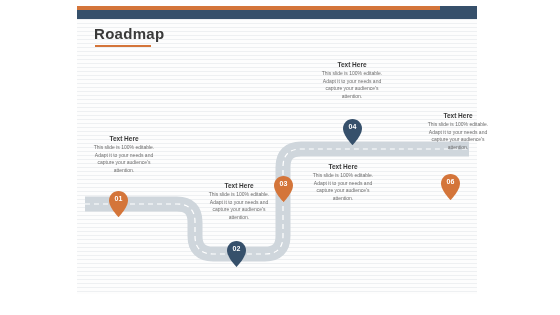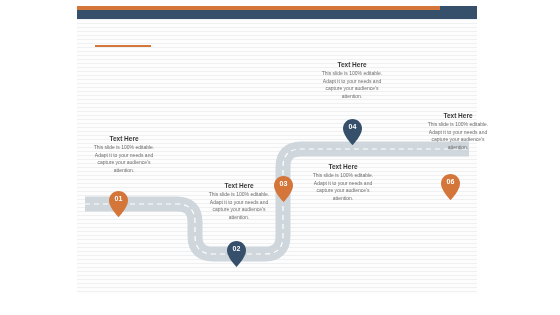--- a/index.html
+++ b/index.html
@@ -131,20 +131,21 @@
 <body>
 
 <div class="slide">
 
   <div class="top-orange"></div>
   <div class="top-navy-left"></div>
   <div class="top-navy-block"></div>
 
   <div class="canvas">
 
+    <div class="title">Roadmap</div>
     <div class="title-underline"></div>
 
     <svg class="road-layer" viewBox="0 0 400 275" xmlns="http://www.w3.org/2000/svg">
       <path d="M 8 185
                L 100 185
                Q 118 185 118 203
                L 118 217
                Q 118 235 136 235
                L 188 235
                Q 206 235 206 217

